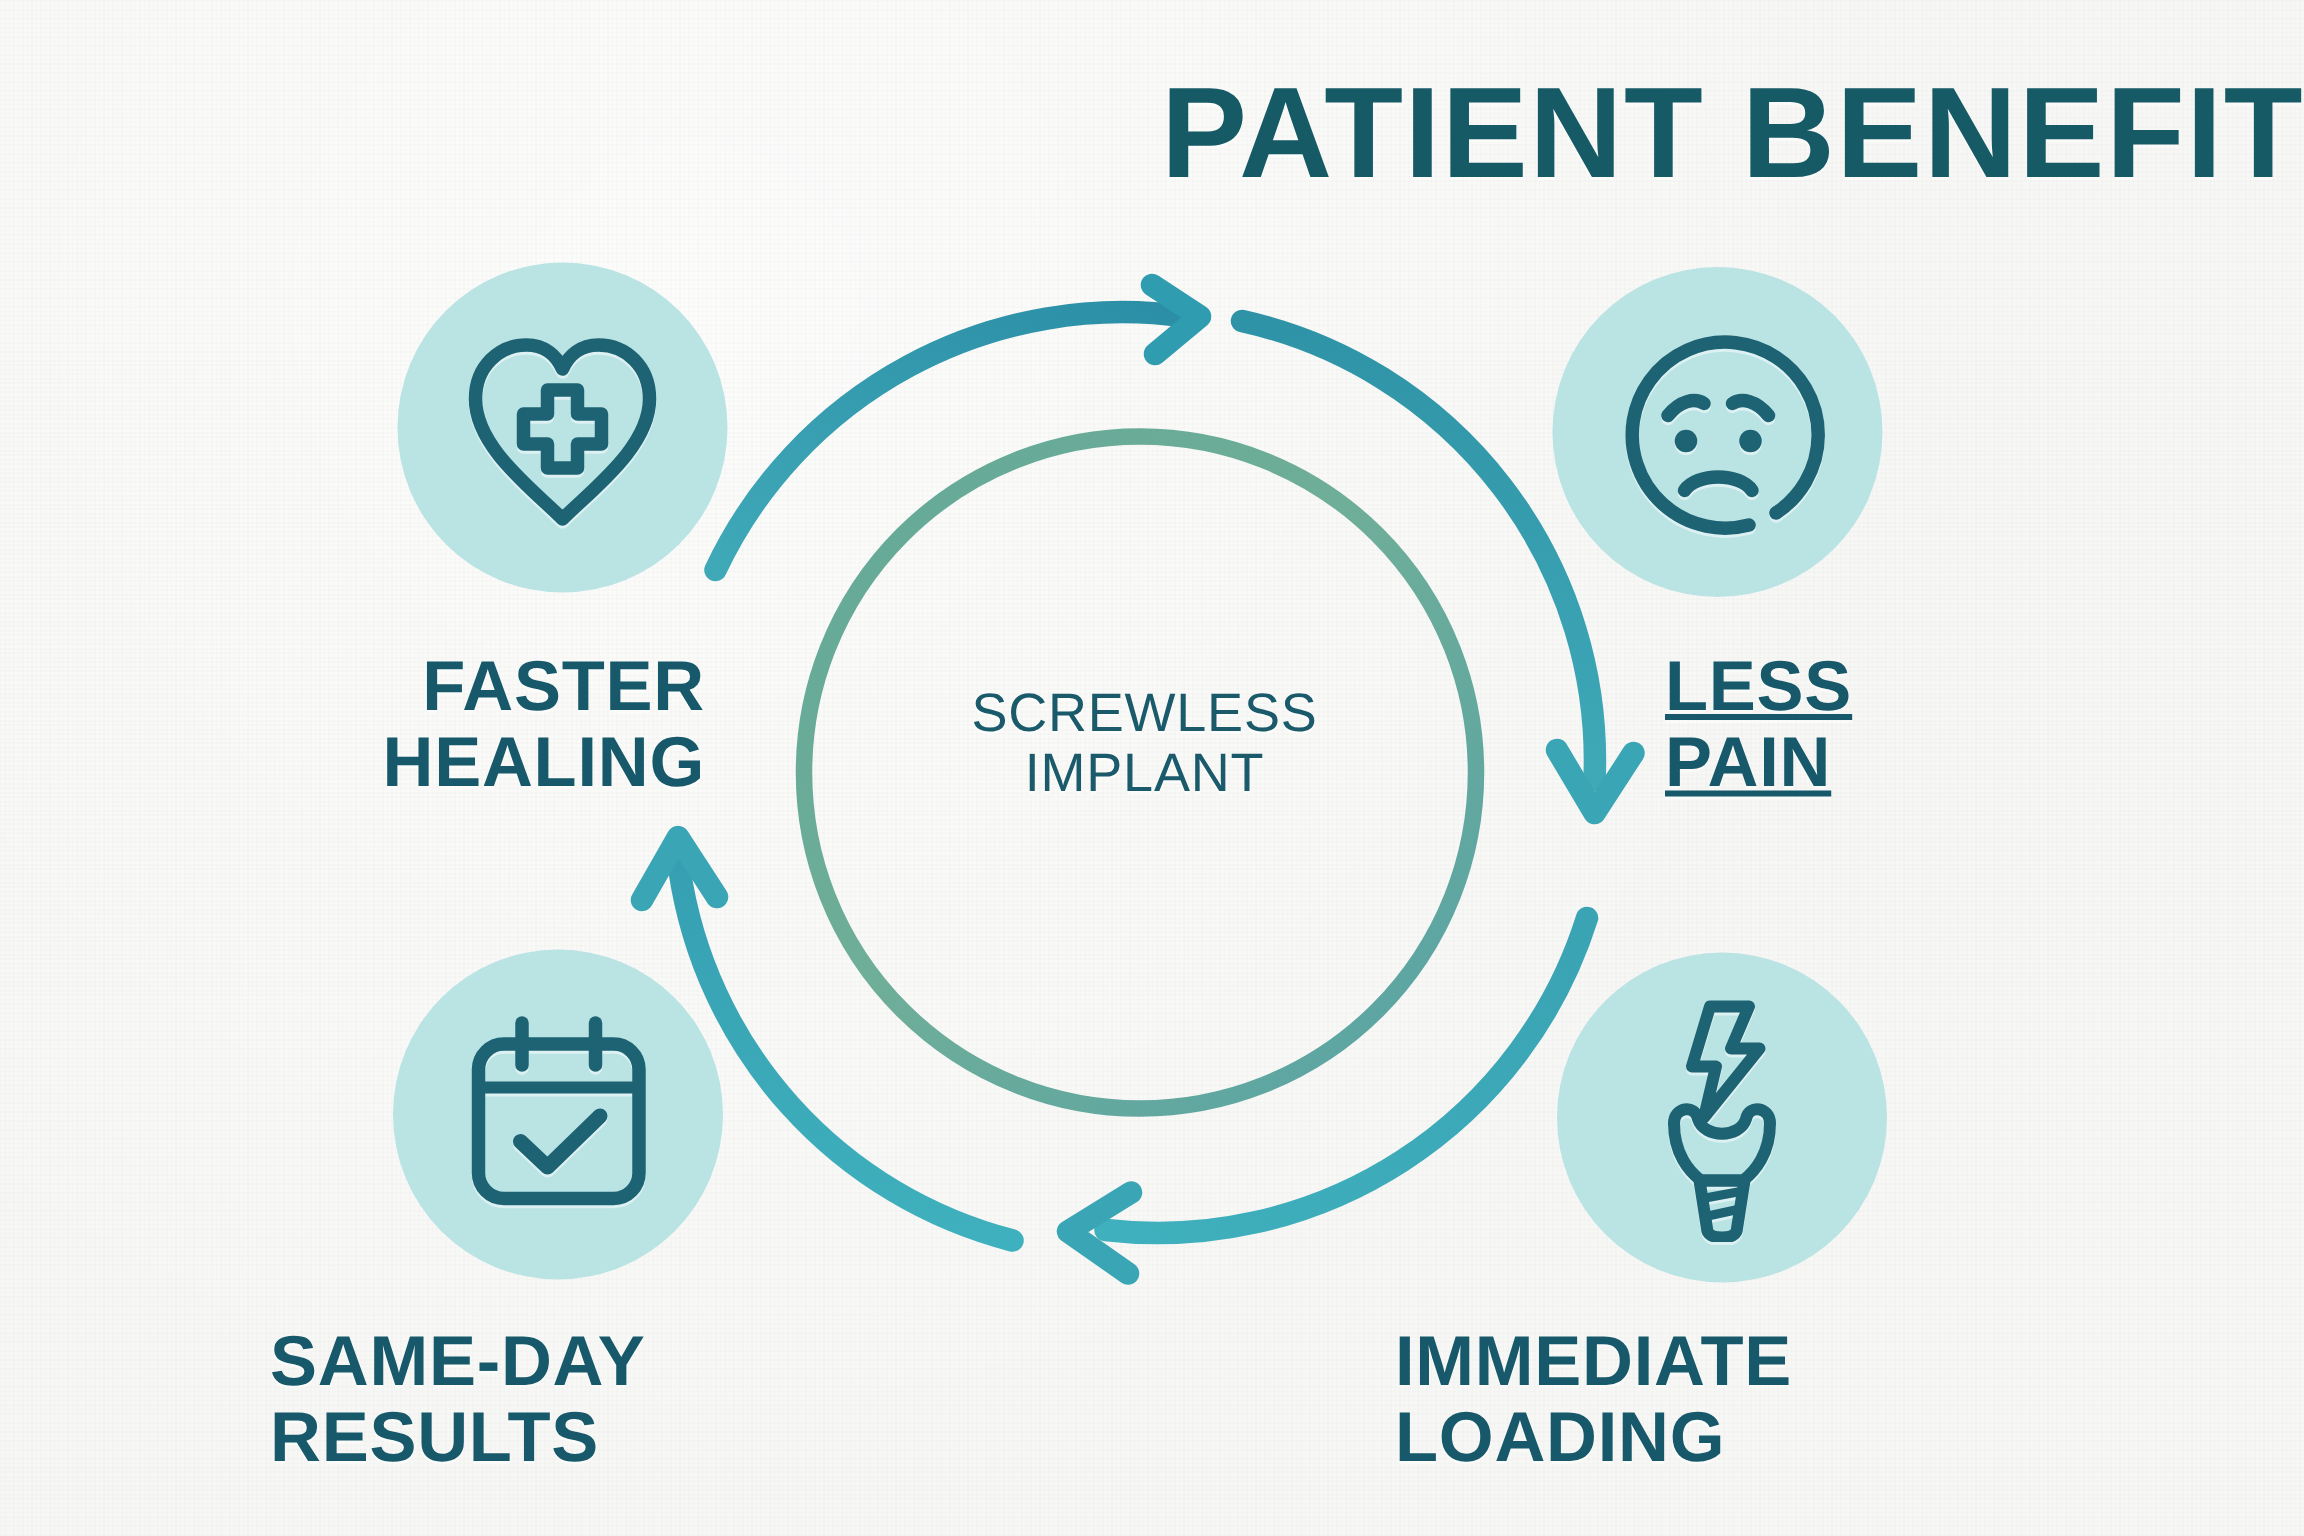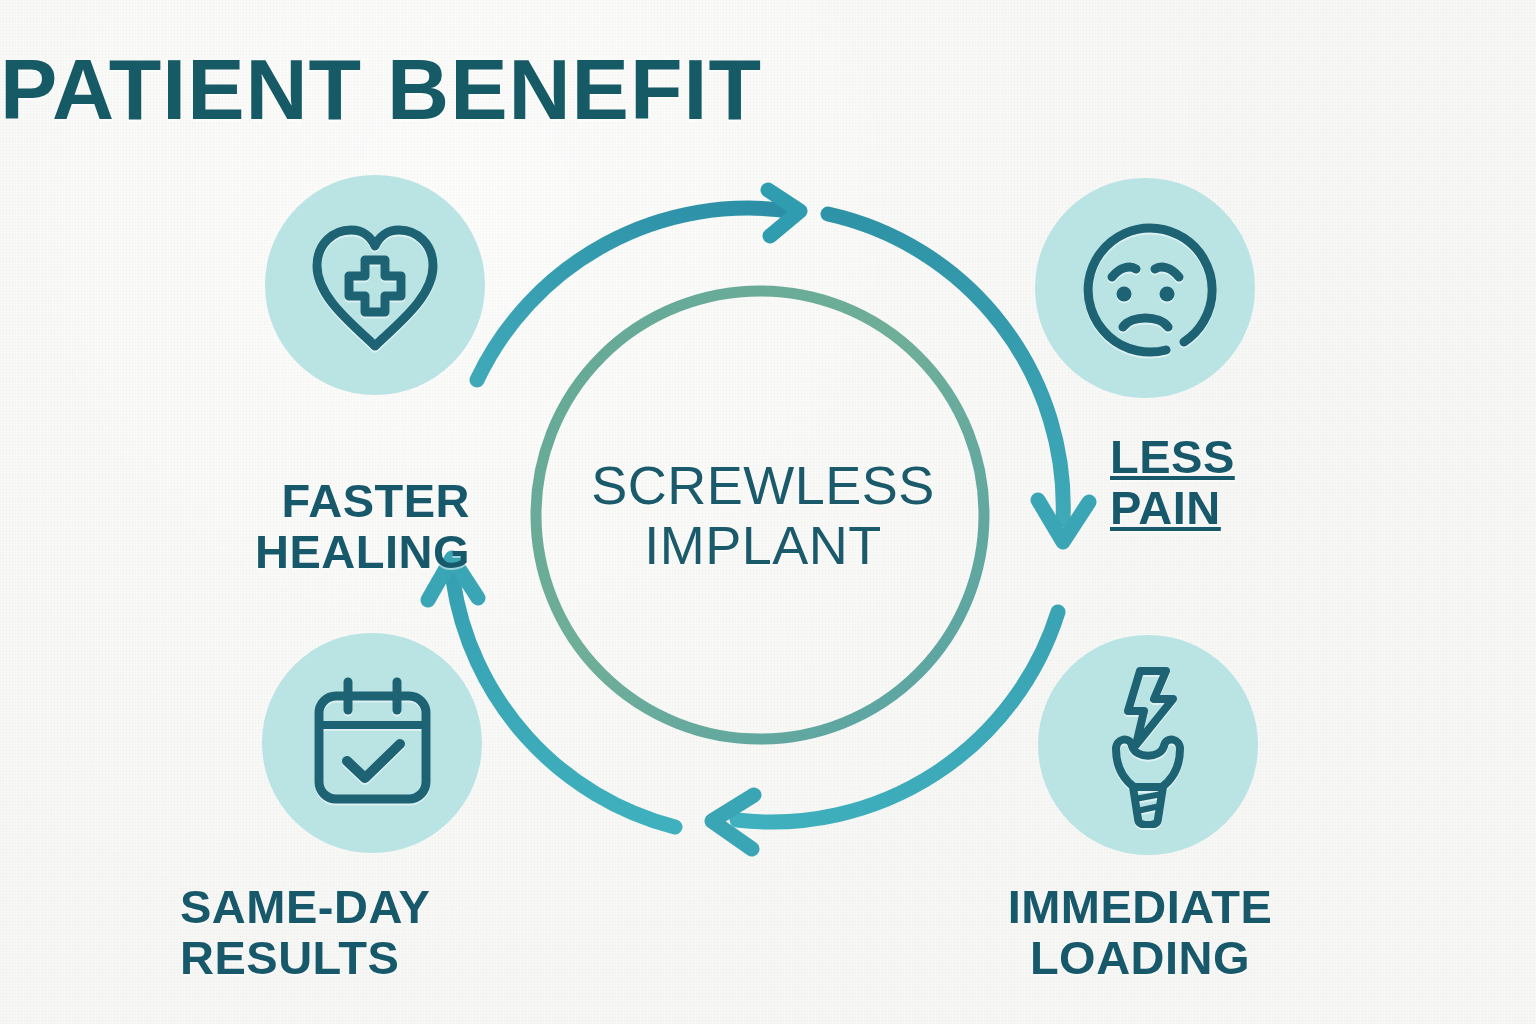--- a/index.html
+++ b/index.html
@@ -18,21 +18,21 @@
       repeating-linear-gradient(90deg, rgba(0,0,0,0.010) 0 1px, rgba(255,255,255,0) 1px 3px),
       radial-gradient(circle at 30% 20%, rgba(255,255,255,0.65), rgba(0,0,0,0) 60%);
     pointer-events:none;
     z-index:0;
   }
   #stage{position:absolute;inset:0;z-index:2;}
 
   .title{
     position:absolute;
     top:44px;left:0;width:1536px;
-    text-align:left;
+    text-align:right;
     font-size:86px;
     font-weight:bold;
     letter-spacing:1px;
     color:#165a66;
     line-height:1.05;
     font-family:"Liberation Sans", sans-serif;
     text-shadow:0 2px 0 rgba(255,255,255,0.55);
     white-space:nowrap;
   }
 
@@ -55,31 +55,31 @@
   .label{
     position:absolute;
     font-size:47px;
     font-weight:bold;
     color:#17596a;
     line-height:1.08;
     letter-spacing:0.5px;
     text-shadow:0 2px 0 rgba(255,255,255,0.5);
     white-space:pre-line;
   }
-  #label-faster-healing{left:150px;top:432px;width:320px;text-align:right;margin-top:44px;}
+  #label-faster-healing{left:150px;top:432px;width:320px;text-align:right;}
   #label-less-pain{left:1110px;top:432px;width:330px;text-align:left;text-decoration:underline;}
   #label-same-day{left:180px;top:882px;width:390px;}
-  #label-immediate{left:930px;top:882px;width:420px;text-align:center;}
+  #label-immediate{left:930px;top:882px;width:420px;text-align:left;}
 
   
   #center-text{
     position:absolute;
     left:538px;top:455px;width:450px;
     text-align:center;
-    font-size:54px;
+    font-size:36px;
     color:#1a5a6b;
     line-height:1.12;
     letter-spacing:0.5px;
     white-space:pre-line;
     text-shadow:0 2px 0 rgba(255,255,255,0.5);
   }
 </style>
 </head>
 <body>
 

